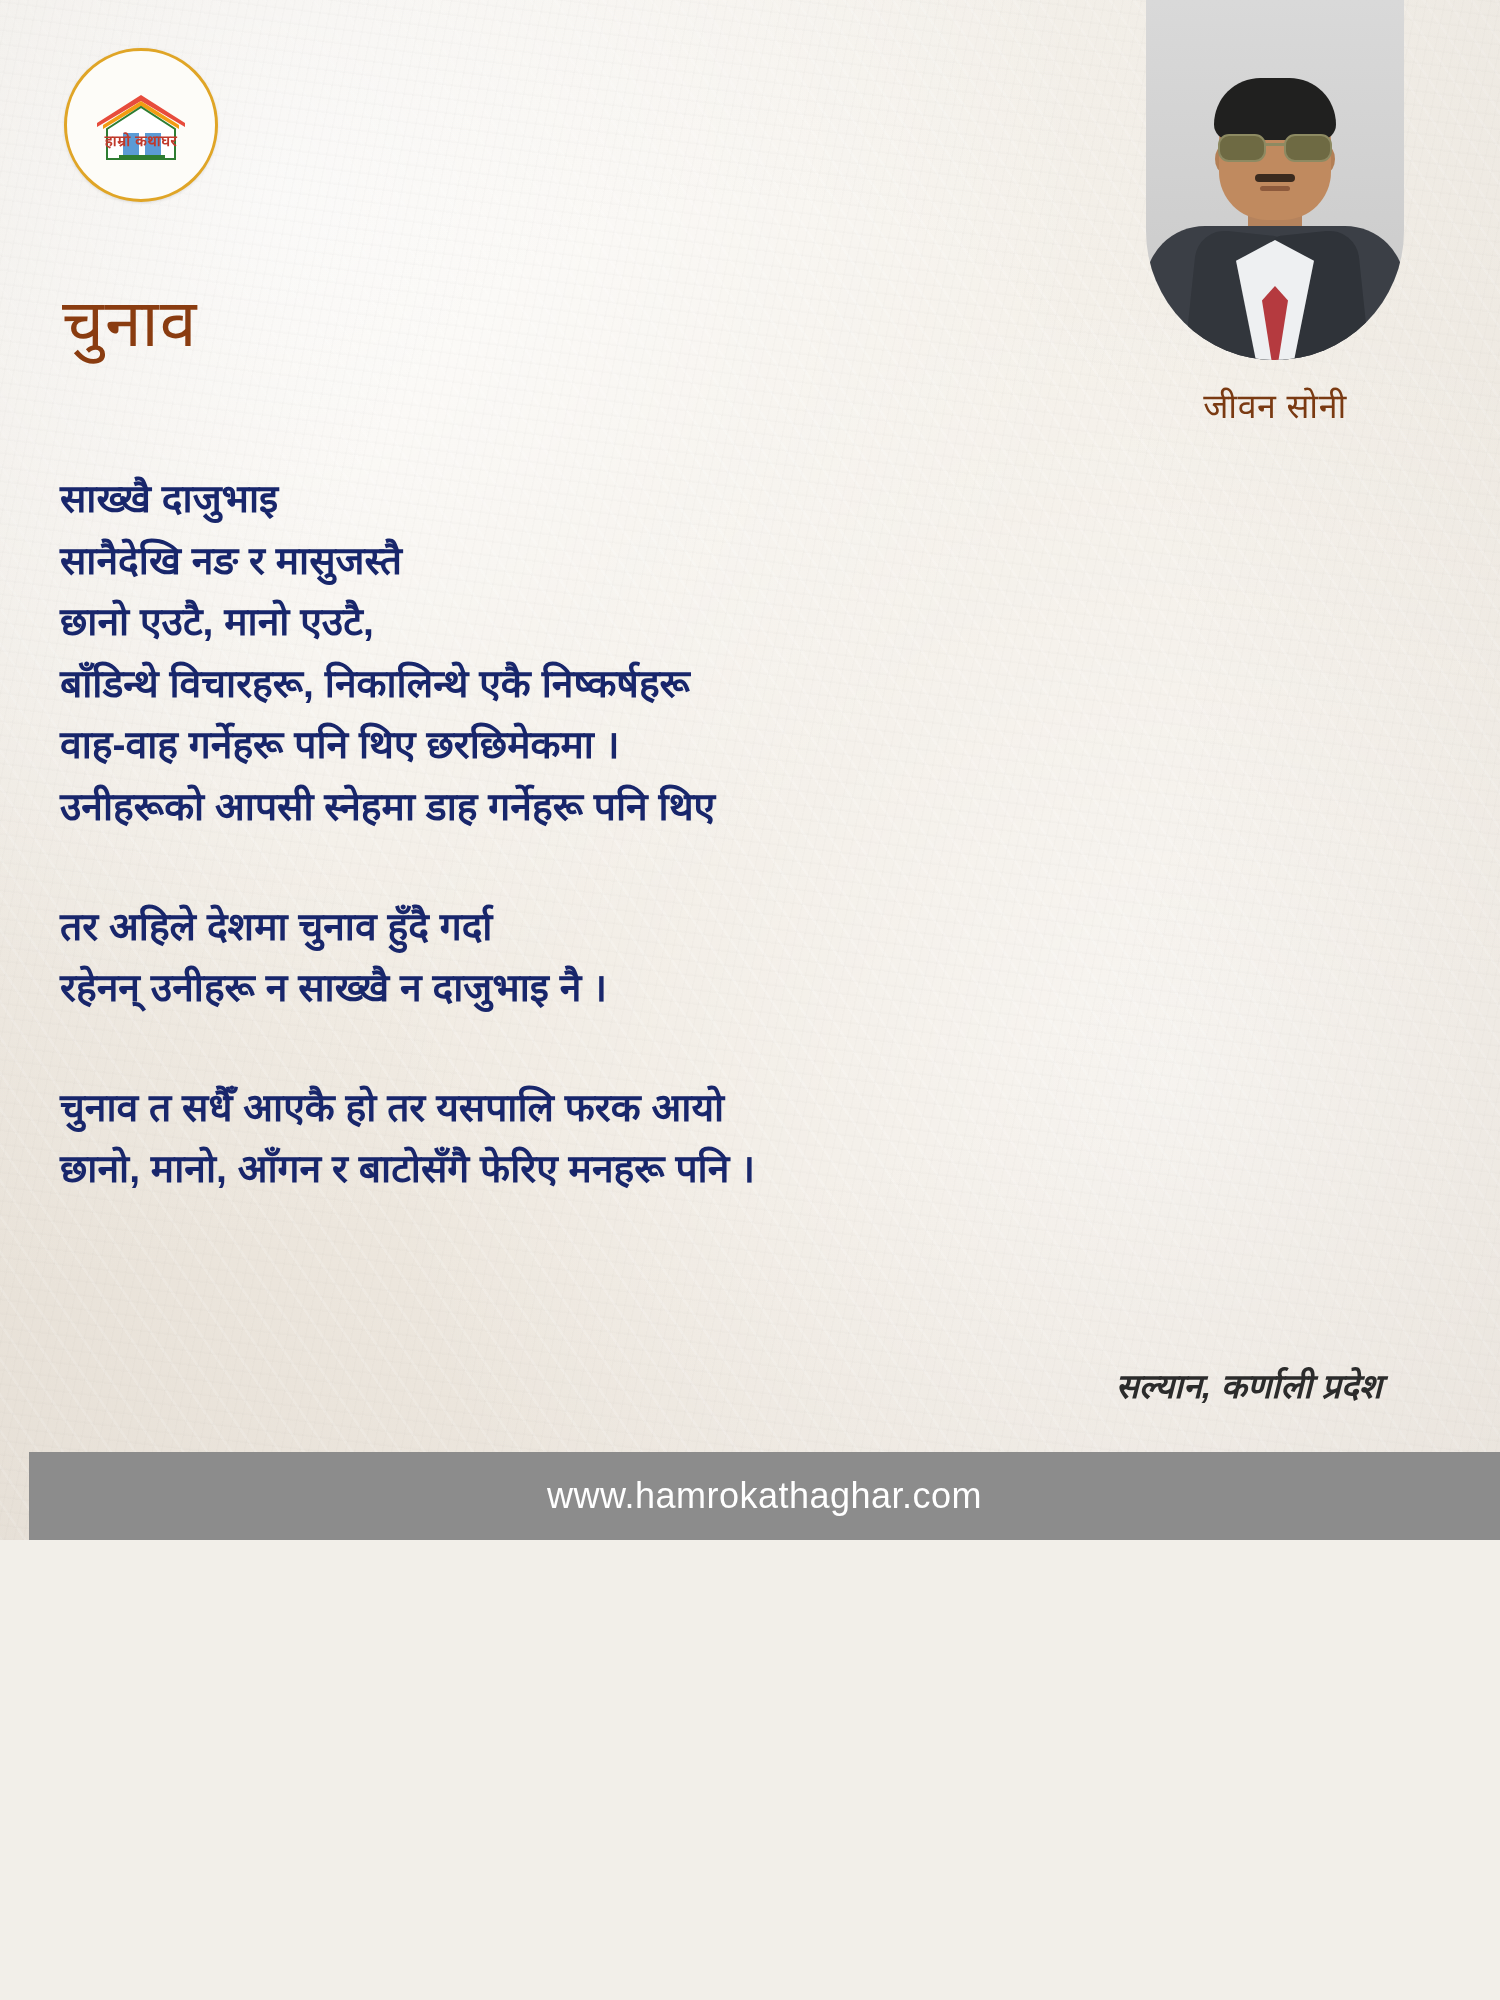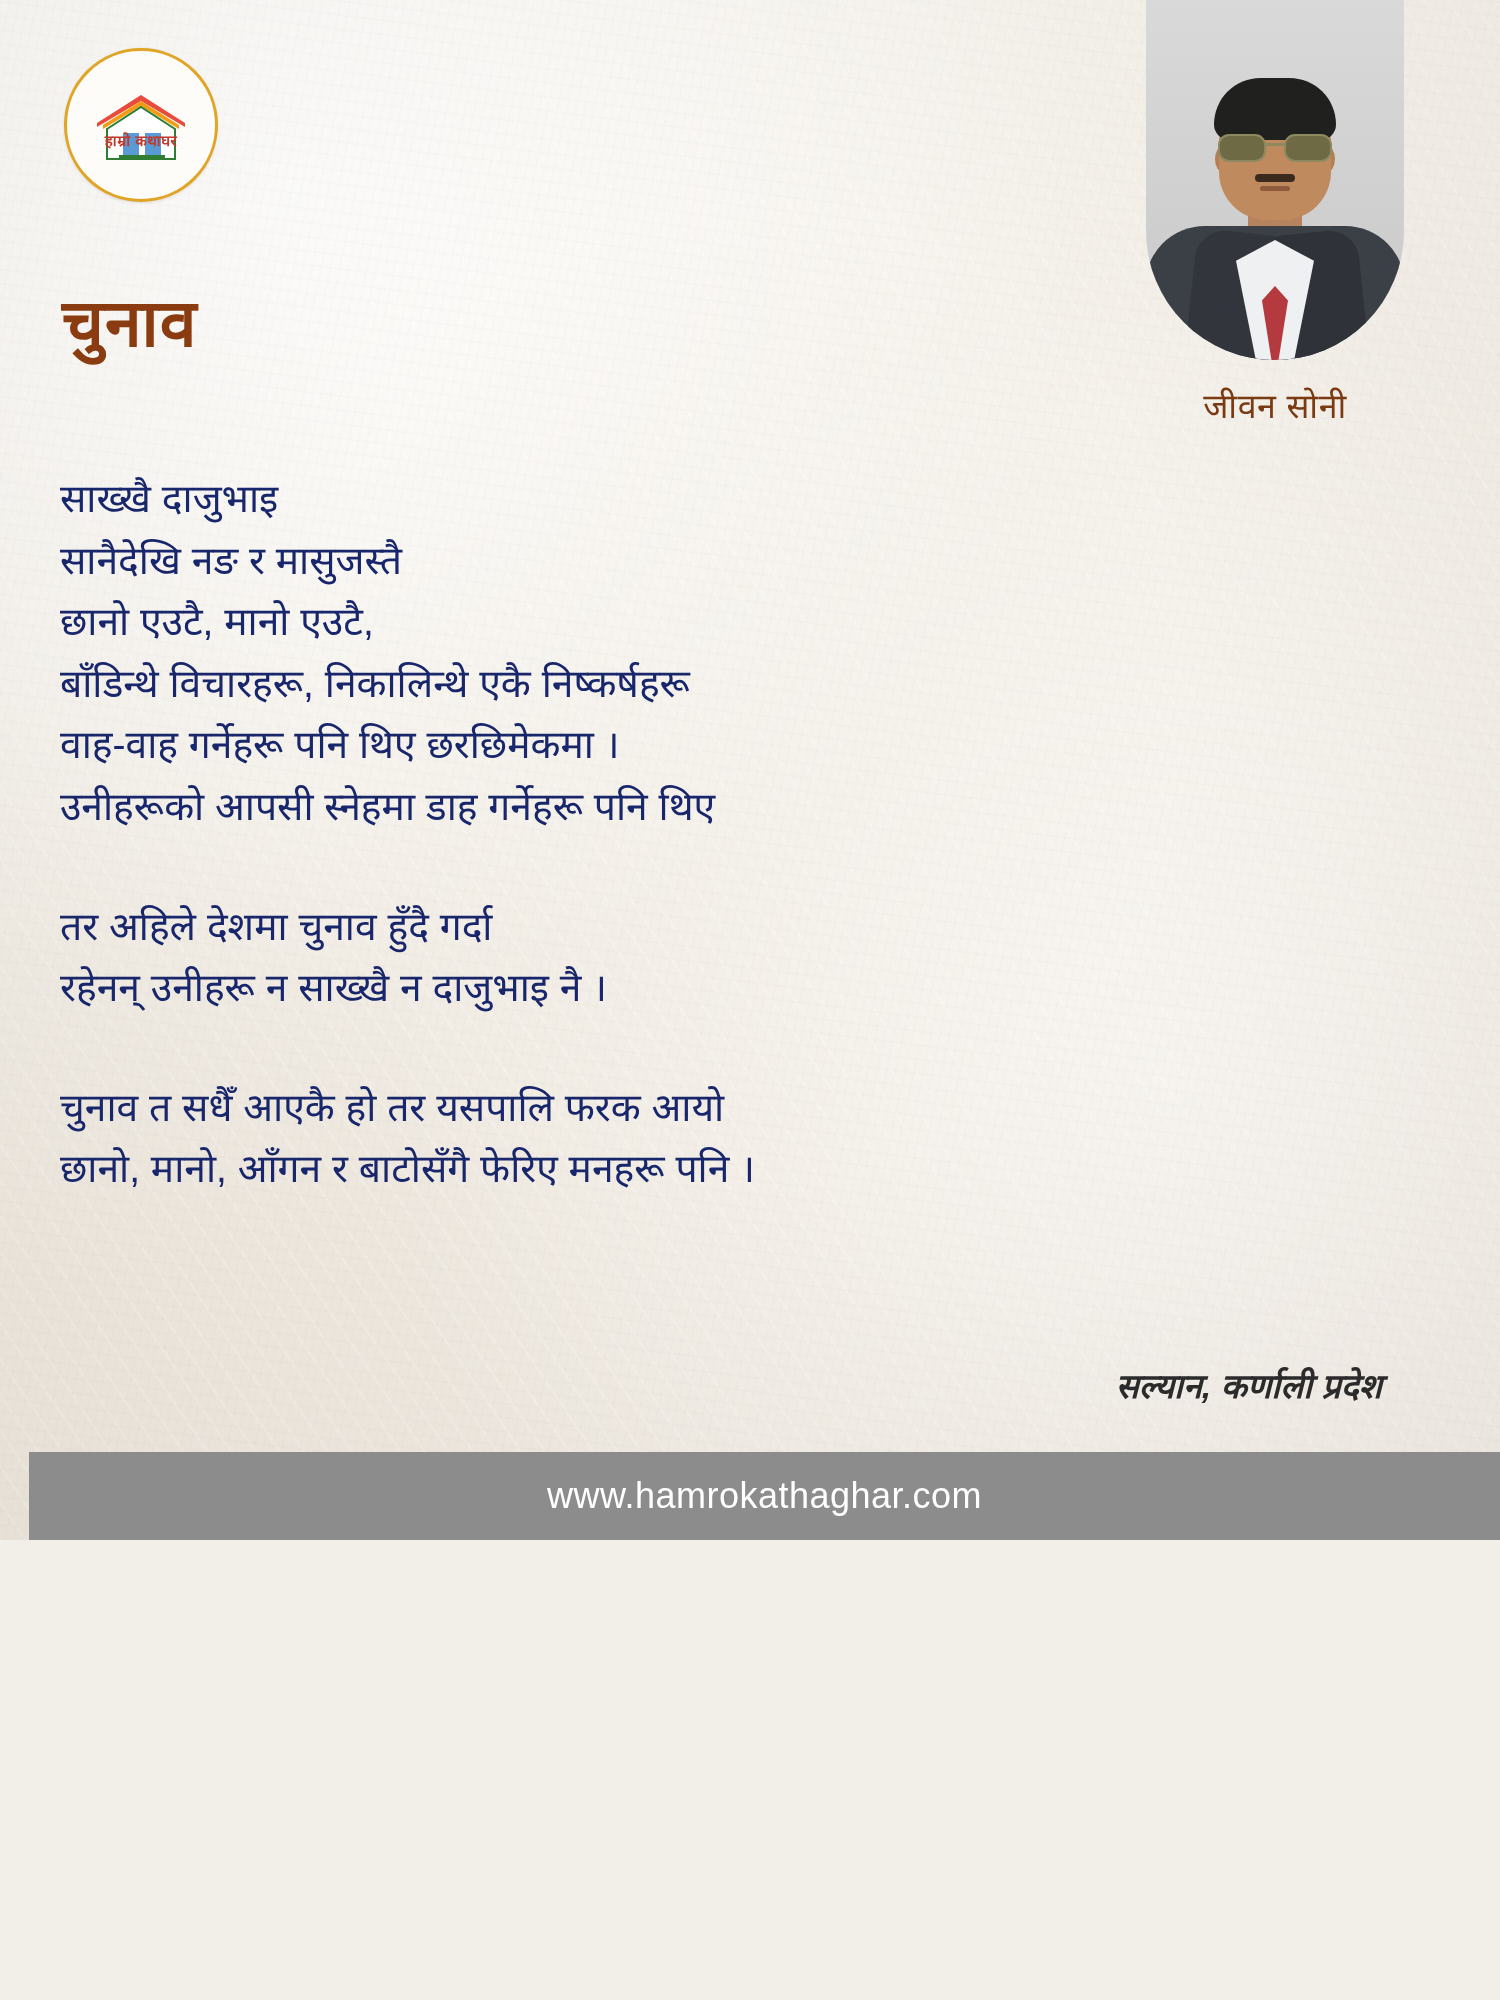--- a/index.html
+++ b/index.html
@@ -237,40 +237,40 @@
     color: #7a3a12;
     letter-spacing: 0.5px;
   }
 
   
   .poem-title {
     position: absolute;
     left: 62px;
     top: 290px;
     font-size: 66px;
-    font-weight: bold;
+    font-weight: normal;
     color: #8a3c10;
     letter-spacing: 1px;
     line-height: 1;
   }
 
   .poem-body {
     position: absolute;
     left: 60px;
     top: 468px;
     width: 1180px;
   }
   .stanza {
     margin: 0 0 58px 0;
   }
   .line {
     font-size: 39px;
     line-height: 1.58;
     color: #18266b;
-    font-weight: normal;
+    font-weight: bold;
     white-space: nowrap;
   }
 
   .place {
     position: absolute;
     right: 118px;
     bottom: 132px;
     font-size: 34px;
     font-weight: bold;
     font-style: italic;

